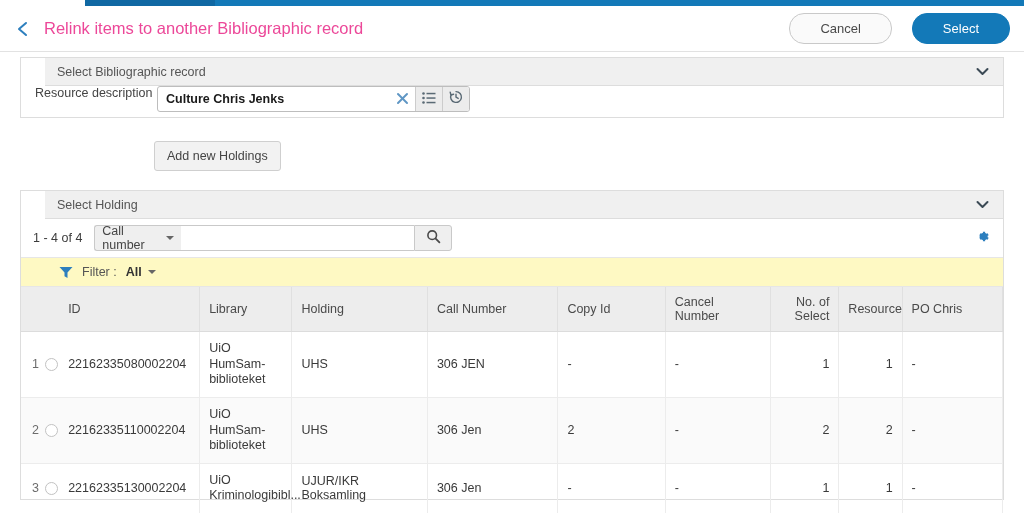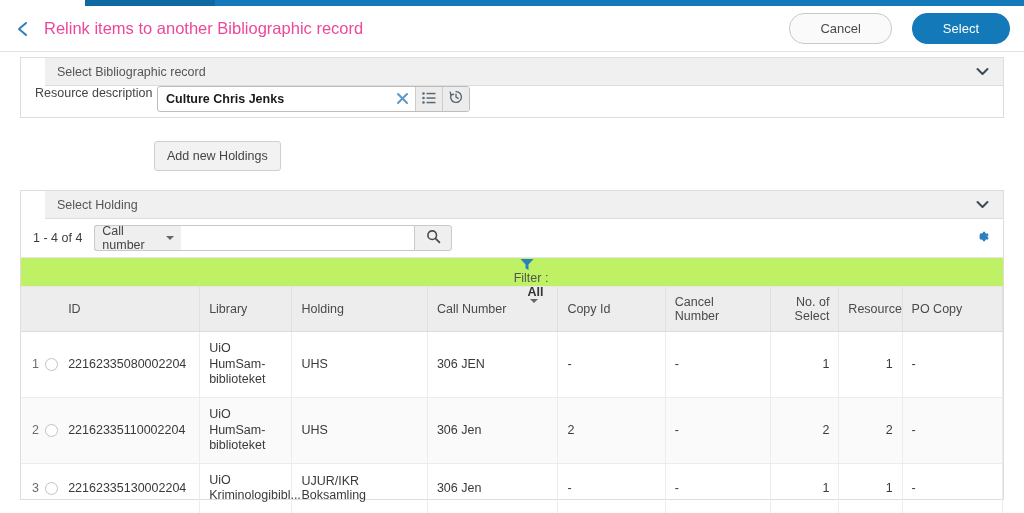--- a/index.html
+++ b/index.html
@@ -139,24 +139,24 @@
     height: 26px; width: 38px;
     background: #efefef; border: 1px solid #c9c9c9;
     border-radius: 0 3px 3px 0;
     display: flex; align-items: center; justify-content: center;
     cursor: pointer;
   }
   .tb-spacer { flex: 1 1 auto; }
   .gear-btn { cursor: pointer; display: flex; align-items: center; }
 
   .filter-bar {
-    height: 30px; background: #bef264;
+    height: 30px; background: #fef9c3;
     border-top: 1px solid #e6e6e6; border-bottom: 1px solid #e6e6e6;
     display: flex; align-items: center; padding: 0 0 0 38px;
-    font-size: 12.5px; color: #3c3c3c; flex-direction: column;
+    font-size: 12.5px; color: #3c3c3c;
   }
   .filter-icon { margin-right: 9px; display: flex; align-items: center; }
   .filter-label { color: #555; }
   .filter-value { font-weight: bold; color: #333; margin-left: 9px; }
   .caret-down {
     display: inline-block; width: 0; height: 0; margin-left: 6px;
     border-left: 4px solid transparent; border-right: 4px solid transparent;
     border-top: 4px solid #666;
   }
 
@@ -351,21 +351,21 @@
         <tr>
           <th class="c-sel"></th>
           <th>ID</th>
           <th>Library</th>
           <th>Holding</th>
           <th>Call Number</th>
           <th>Copy Id</th>
           <th>Cancel Number</th>
           <th class="num">No. of Select</th>
           <th class="num">Resource</th>
-          <th>PO Copy</th>
+          <th>PO Chris</th>
         </tr>
       </thead>
       <tbody>
 
         <tr>
           <td class="c-sel">
             <div class="sel-cell">
               <span class="row-num">1</span>
               <span class="radio"></span>
             </div>

